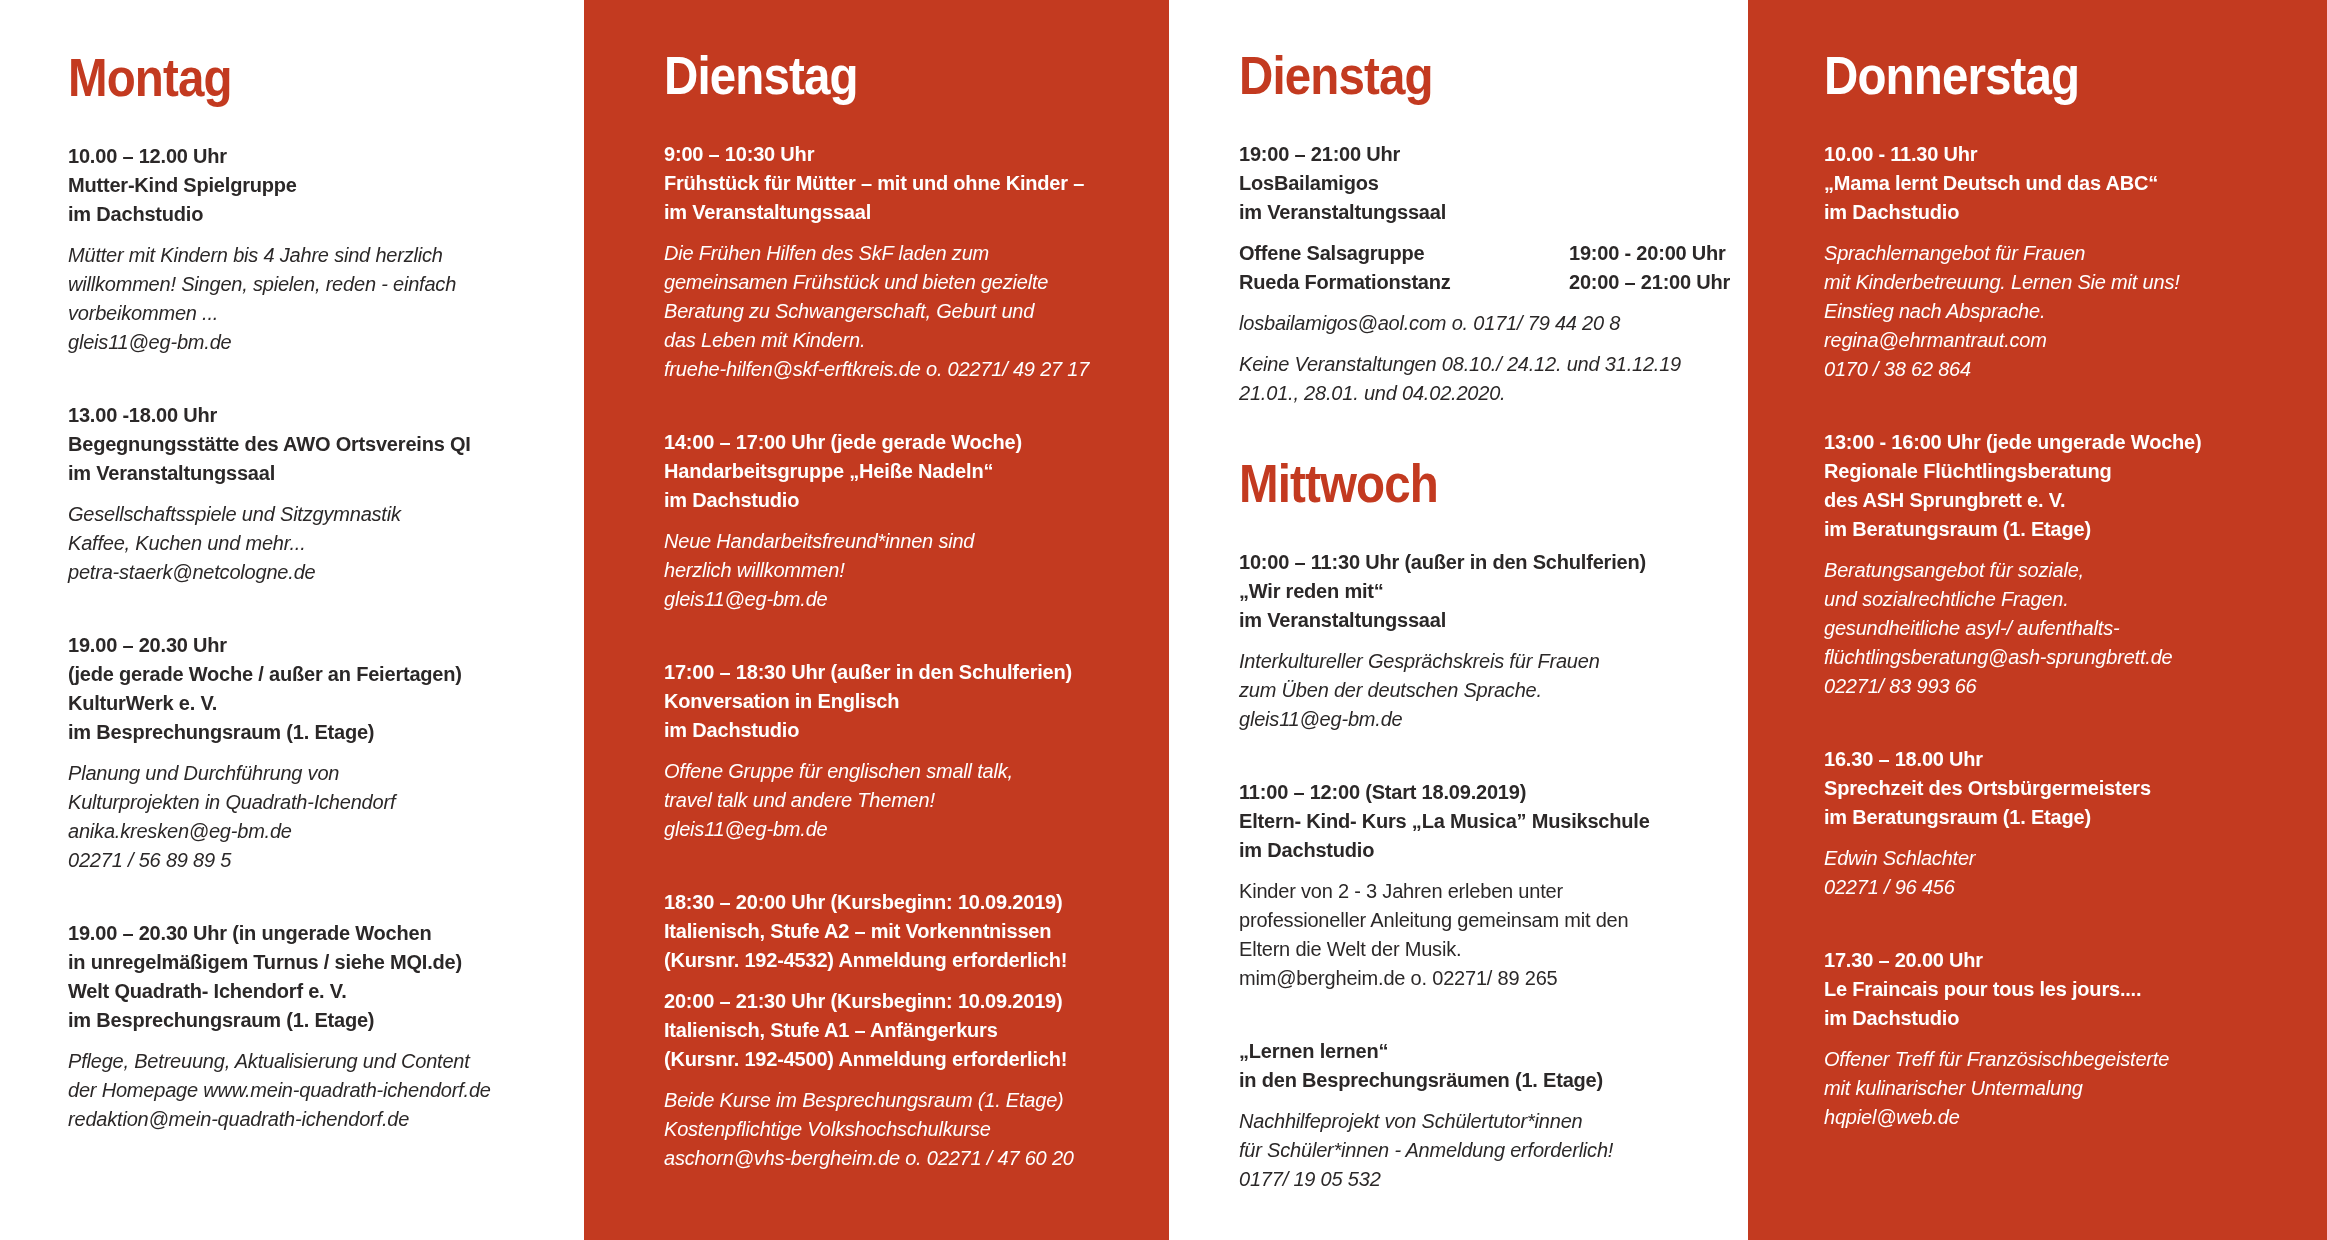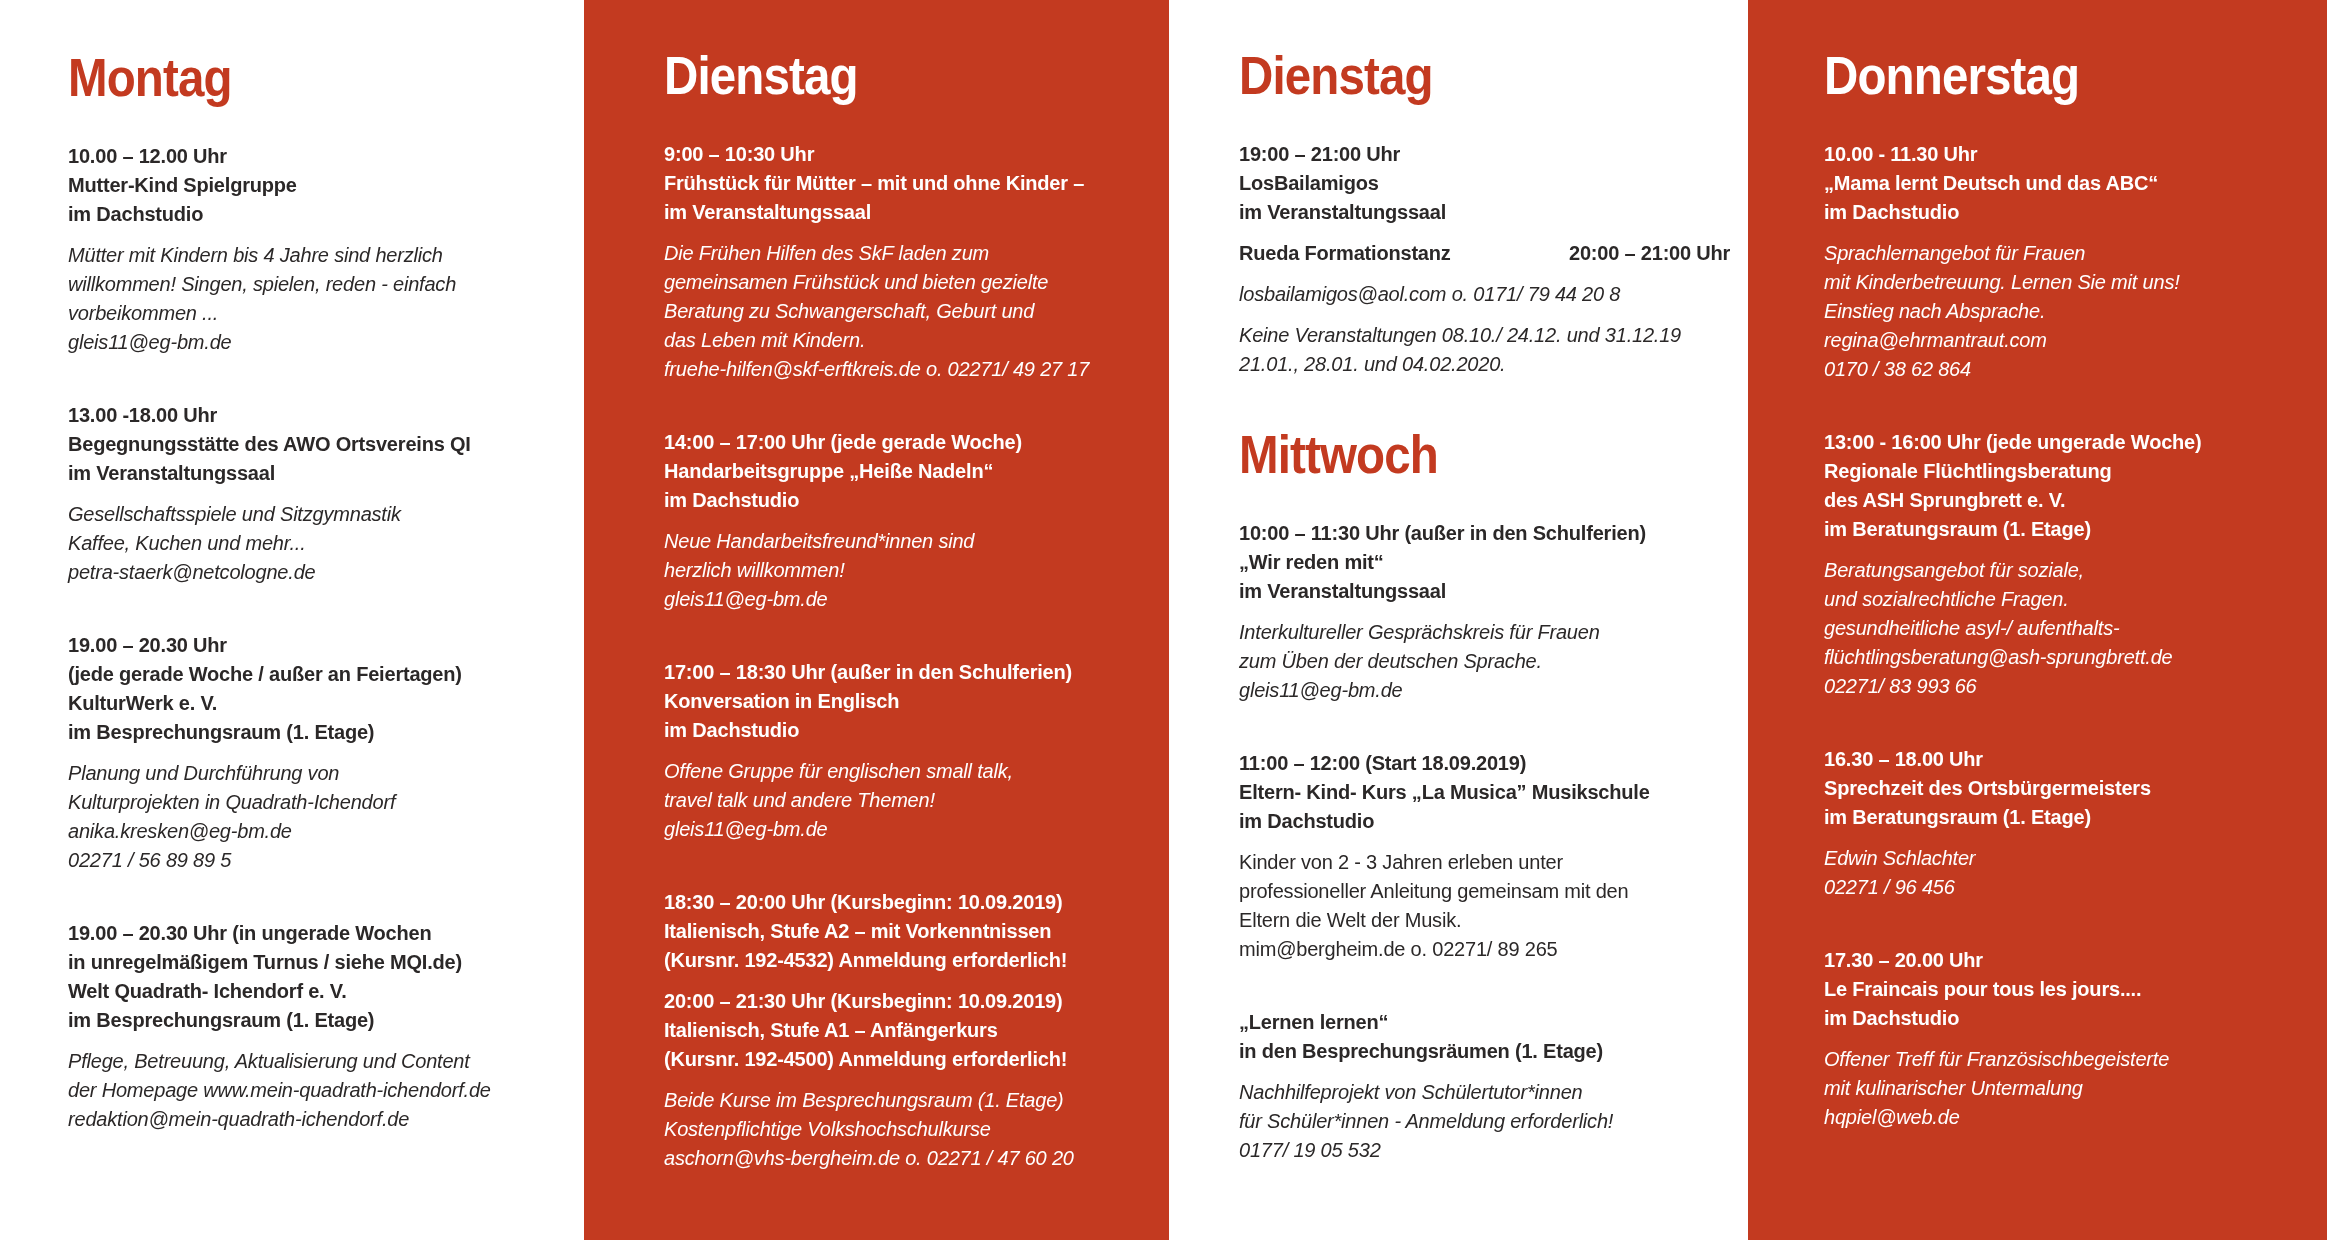--- a/index.html
+++ b/index.html
@@ -172,20 +172,24 @@
   <div class="col white col-2">
       <div class="heading">Dienstag</div>
       <div class="entry">
         <div class="title">
           <div class="line">19:00 – 21:00 Uhr</div>
           <div class="line">LosBailamigos</div>
           <div class="line">im Veranstaltungssaal</div>
         </div>
         <div class="schedule">
           <div class="row">
+            <span class="line s-left">Offene Salsagruppe</span>
+            <span class="line s-right">19:00 - 20:00 Uhr</span>
+          </div>
+          <div class="row">
             <span class="line s-left">Rueda Formationstanz</span>
             <span class="line s-right">20:00 – 21:00 Uhr</span>
           </div>
         </div>
         <div class="desc italic">
           <div class="line">losbailamigos@aol.com o. 0171/ 79 44 20 8</div>
         </div>
         <div class="desc italic">
           <div class="line">Keine Veranstaltungen 08.10./ 24.12. und 31.12.19</div>
           <div class="line">21.01., 28.01. und 04.02.2020.</div>

